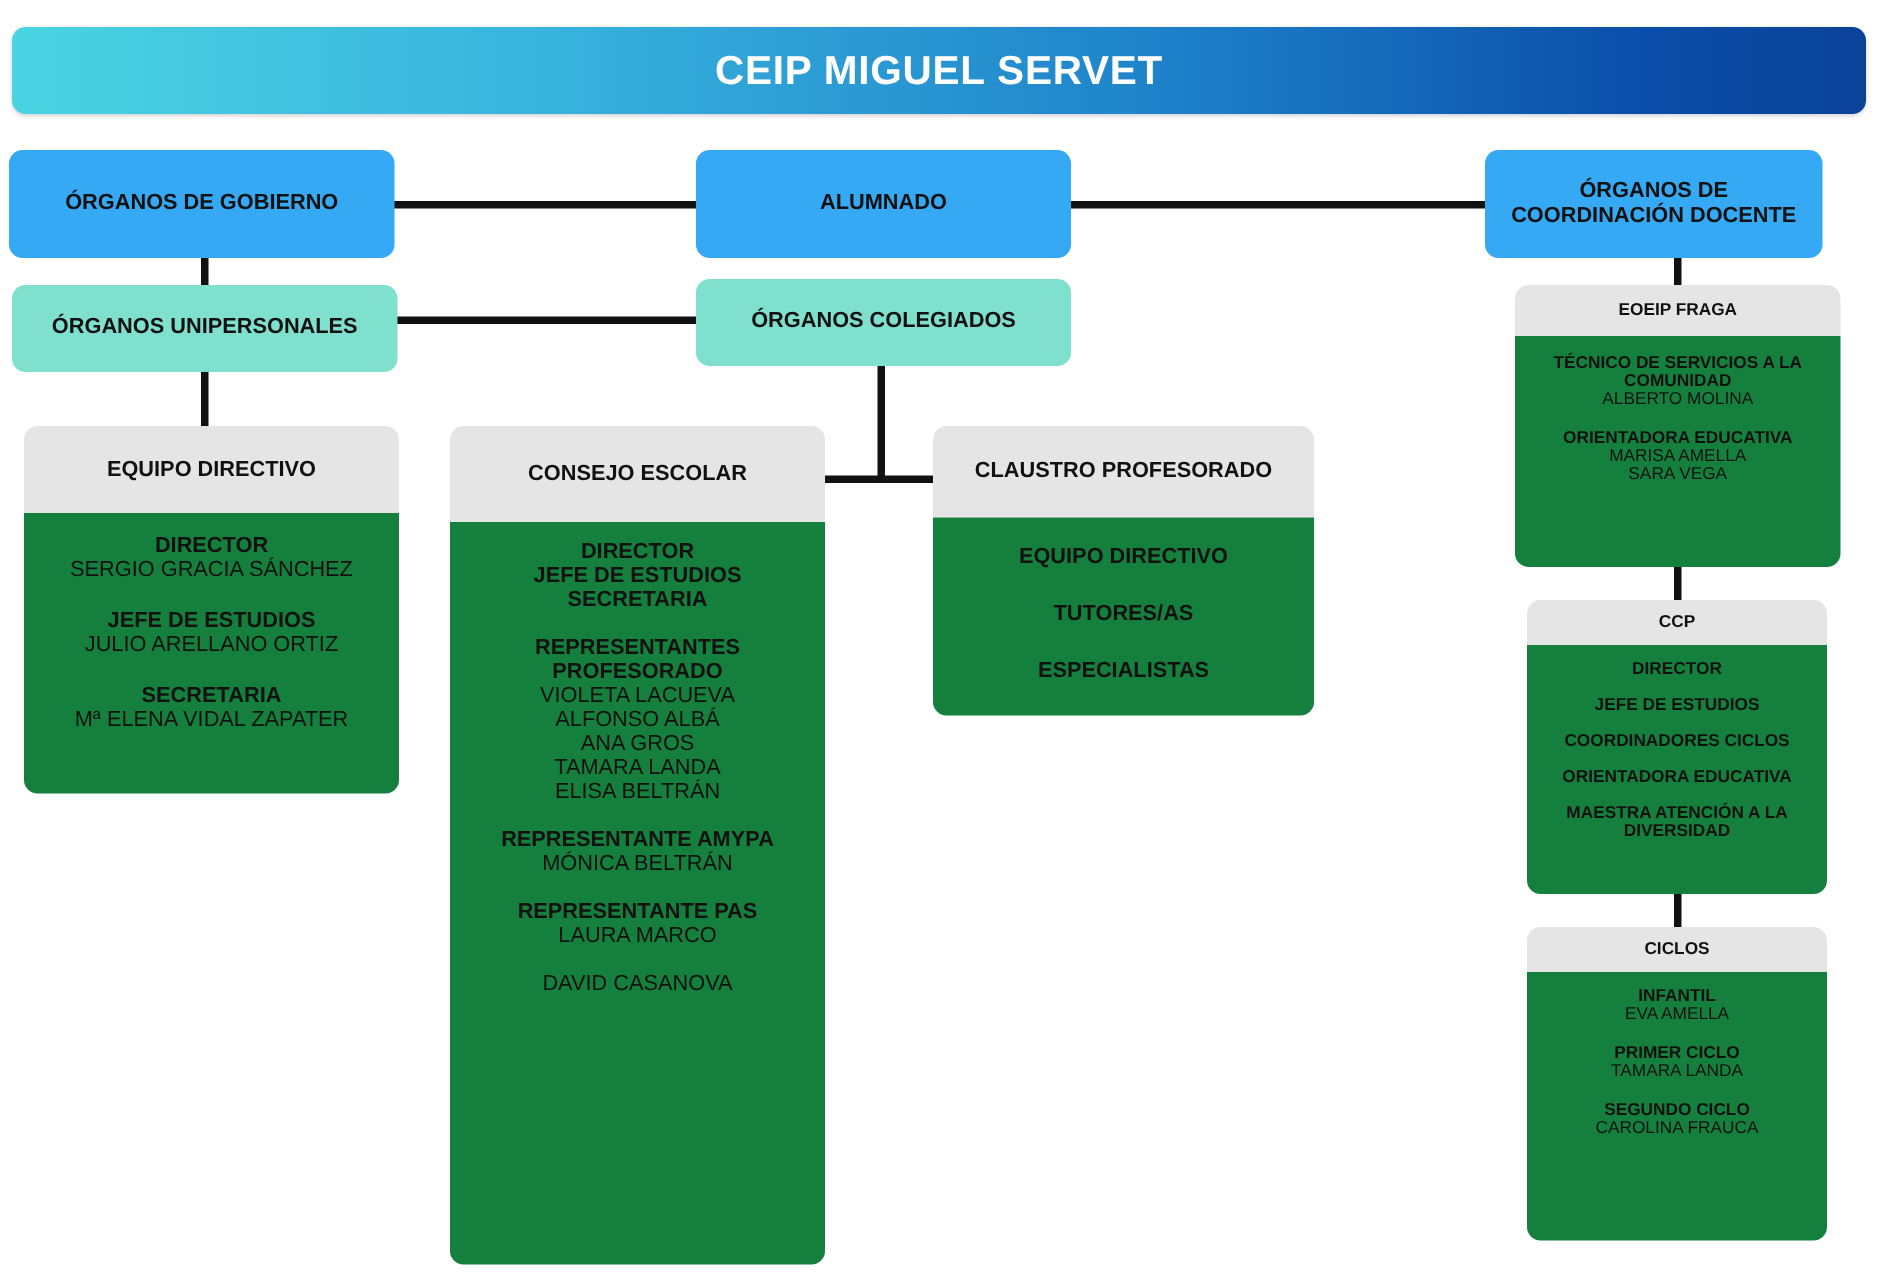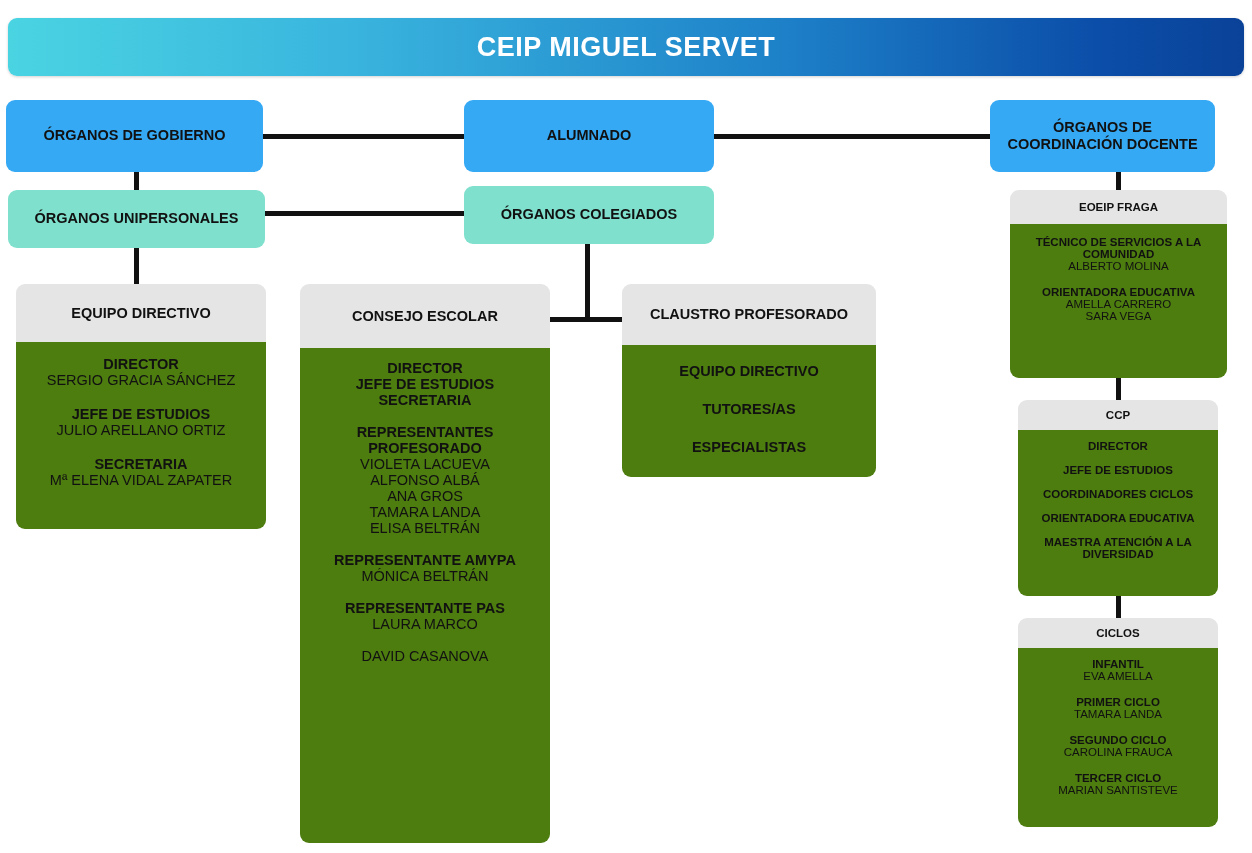--- a/index.html
+++ b/index.html
@@ -35,21 +35,21 @@
   .node span{padding:0 10px;}
 
   
   .panel{position:absolute;display:flex;flex-direction:column;}
   .panel .phead{
     background:#e5e5e5;border-radius:9px 9px 0 0;
     display:flex;align-items:center;justify-content:center;
     text-align:center;font-weight:bold;line-height:1.25;
   }
   .panel .pbody{
-    background:#4d7c0f;border-radius:0 0 9px 9px;
+    background:#15803d;border-radius:0 0 9px 9px;
     flex:1;text-align:center;
   }
 
   .grp{margin:0;}
   .grp .ttl{font-weight:bold;}
   .grp .nm{font-weight:normal;}
 
   
   .ln{position:absolute;background:#111;}
   .lnh{height:5px;}
@@ -167,21 +167,21 @@
 
   <div class="panel" style="left:1010px;top:190px;width:217px;height:188px;">
     <div class="phead" style="height:34px;font-size:11.5px;">EOEIP FRAGA</div>
     <div class="pbody" style="padding-top:12px;font-size:11.5px;">
         <div class="grp" style="padding: 0px 8px; margin-bottom: 14px;">
           <div class="ttl">TÉCNICO DE SERVICIOS A LA COMUNIDAD</div>
           <div class="nm">ALBERTO MOLINA</div>
         </div>
         <div class="grp" style="padding: 0px 8px; margin-bottom: 14px;">
           <div class="ttl">ORIENTADORA EDUCATIVA</div>
-          <div class="nm">AMELLA CARRERO</div>
+          <div class="nm">MARISA AMELLA</div>
           <div class="nm">SARA VEGA</div>
         </div>
       </div>
   </div>
 
   <div class="panel" style="left:1018px;top:400px;width:200px;height:196px;">
     <div class="phead" style="height:30px;font-size:11.5px;">CCP</div>
     <div class="pbody" style="padding-top:10px;font-size:11.5px;font-weight:bold;">
         <div class="grp" style="margin: 0px 0px 12px; padding: 0px 8px;">DIRECTOR</div>
         <div class="grp" style="margin: 0px 0px 12px; padding: 0px 8px;">JEFE DE ESTUDIOS</div>
@@ -199,20 +199,16 @@
           <div class="nm">EVA AMELLA</div>
         </div>
         <div class="grp" style="padding: 0px 8px; margin-bottom: 14px;">
           <div class="ttl">PRIMER CICLO</div>
           <div class="nm">TAMARA LANDA</div>
         </div>
         <div class="grp" style="padding: 0px 8px; margin-bottom: 14px;">
           <div class="ttl">SEGUNDO CICLO</div>
           <div class="nm">CAROLINA FRAUCA</div>
         </div>
-        <div class="grp" style="padding: 0px 8px; margin-bottom: 14px;">
-          <div class="ttl">TERCER CICLO</div>
-          <div class="nm">MARIAN SANTISTEVE</div>
-        </div>
       </div>
   </div>
 
 </div>
 
 </body></html>

